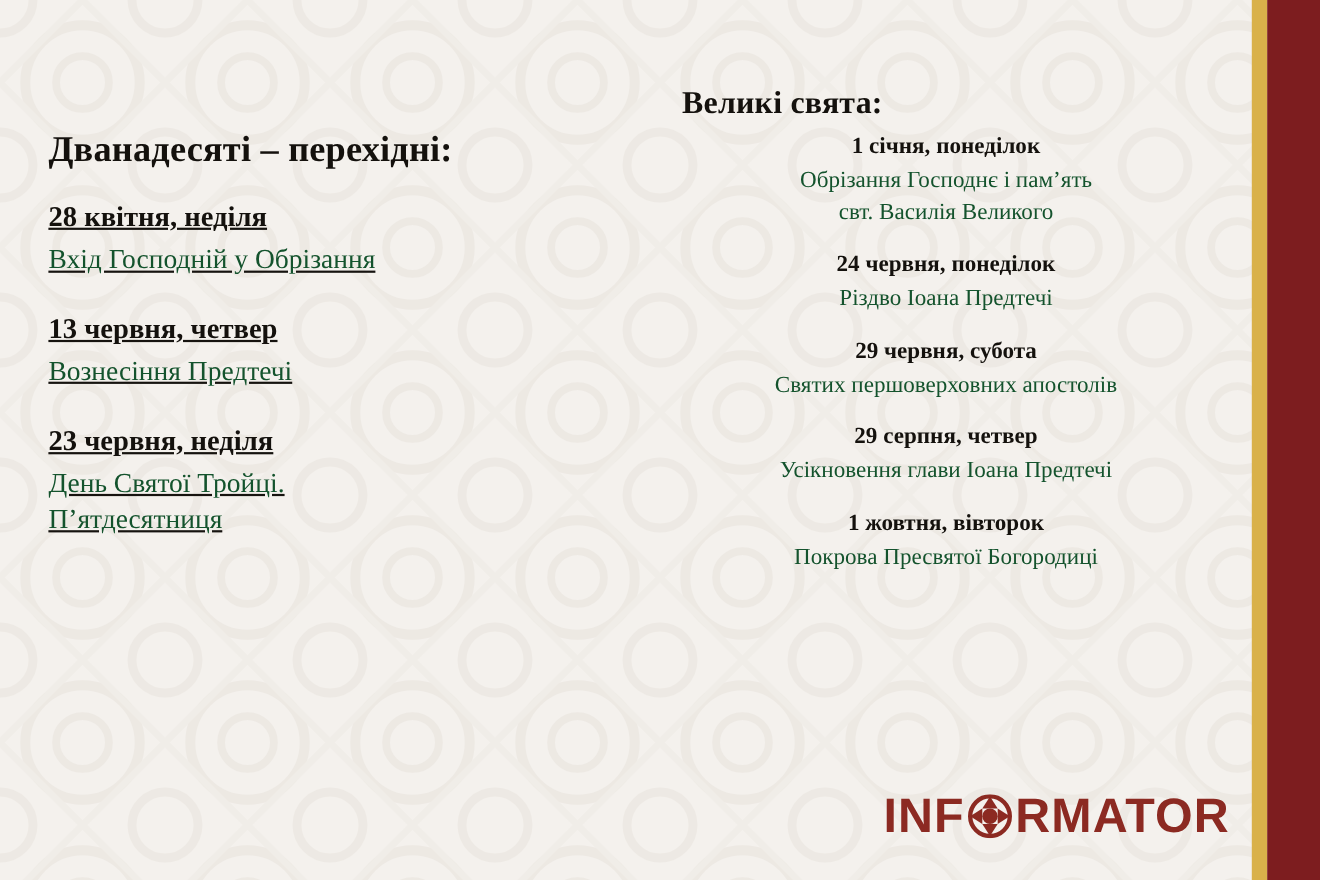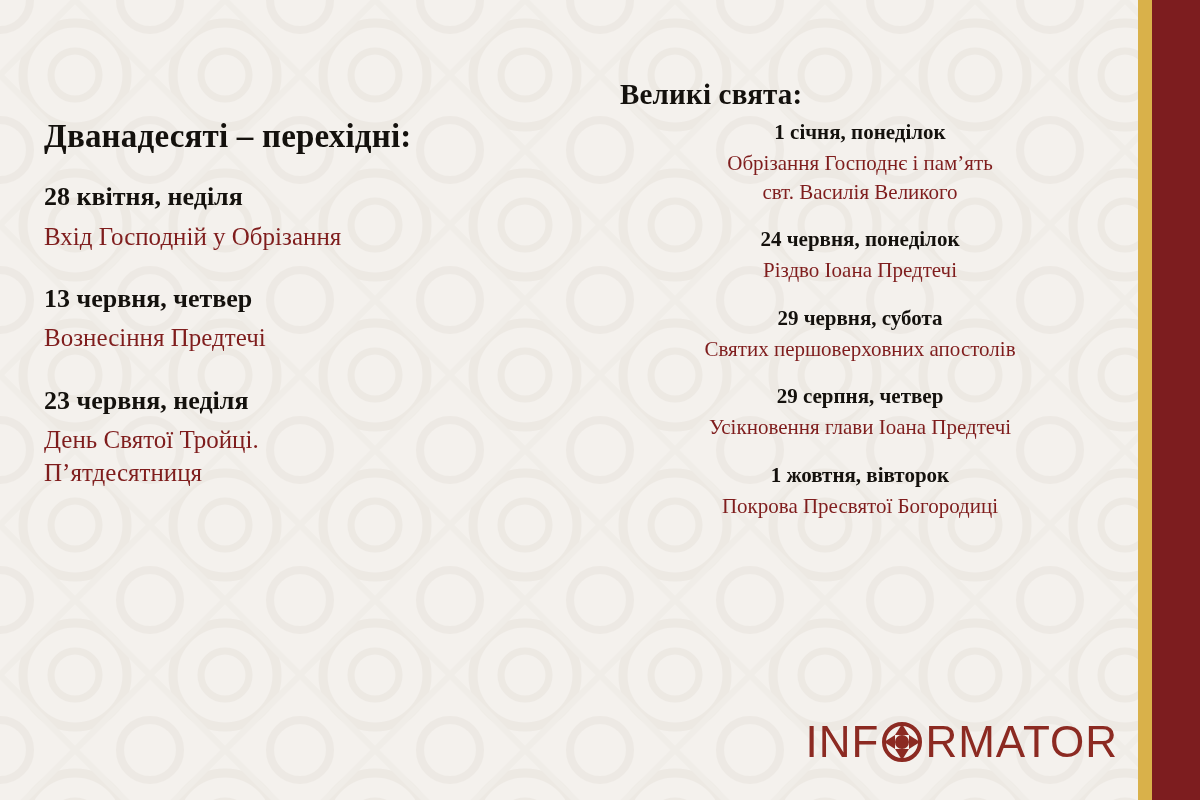--- a/index.html
+++ b/index.html
@@ -73,46 +73,46 @@
   }
   #col-left .col-title { font-size: 33px; }
   #col-right .col-title { font-size: 29px; margin-bottom: 8px; }
 
   .entry { margin-bottom: 22px; }
   .entry-date {
     font-weight: bold;
     color: #14110d;
   }
   .entry-desc {
-    color: #7f1d1d;
+    color: #14532d;
   }
   .entry-desc div { white-space: nowrap; }
 
   
-  #col-left .entry { margin-bottom: 30px; }
+  #col-left .entry { margin-bottom: 30px; text-decoration: underline; }
   #col-left .entry-date { font-size: 26px; line-height: 1.25; margin-bottom: 6px; }
   #col-left .entry-desc { font-size: 25px; line-height: 1.33; }
 
   
   #col-right .entry { margin-bottom: 20px; text-align: center; }
   #col-right .entry-date { font-size: 21px; line-height: 1.25; margin-bottom: 4px; }
   #col-right .entry-desc { font-size: 21px; line-height: 1.35; }
 
   
   #logo {
     position: absolute;
     right: 82px;
     bottom: 36px;
     display: flex;
     align-items: center;
     gap: 2px;
   }
   #logo .logo-text {
     font-family: "Liberation Sans", sans-serif;
-    font-weight: normal;
+    font-weight: bold;
     font-size: 44px;
     letter-spacing: 1px;
     color: #8c2a22;
     line-height: 1;
   }
   #logo .logo-lens {
     position: relative;
     width: 40px;
     height: 40px;
     margin: 0 1px;

